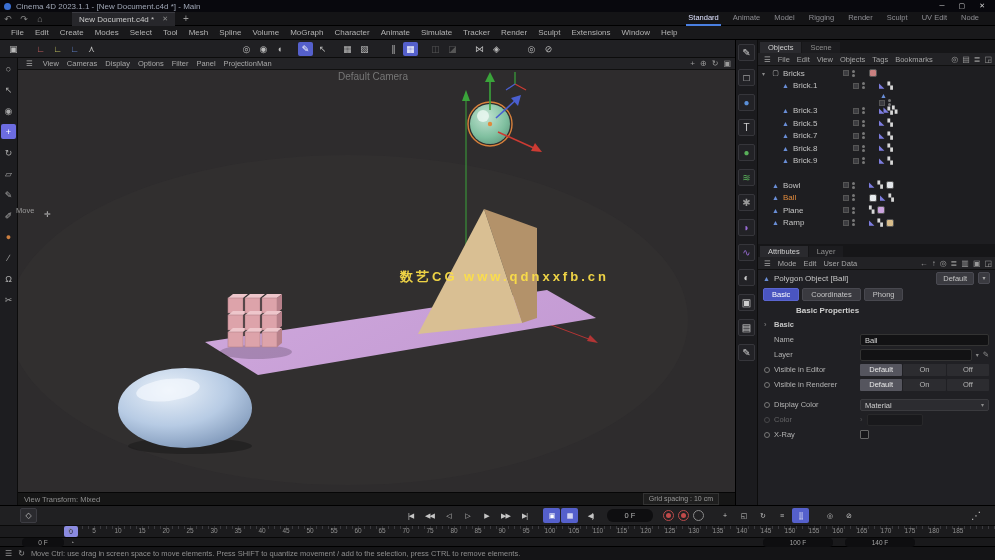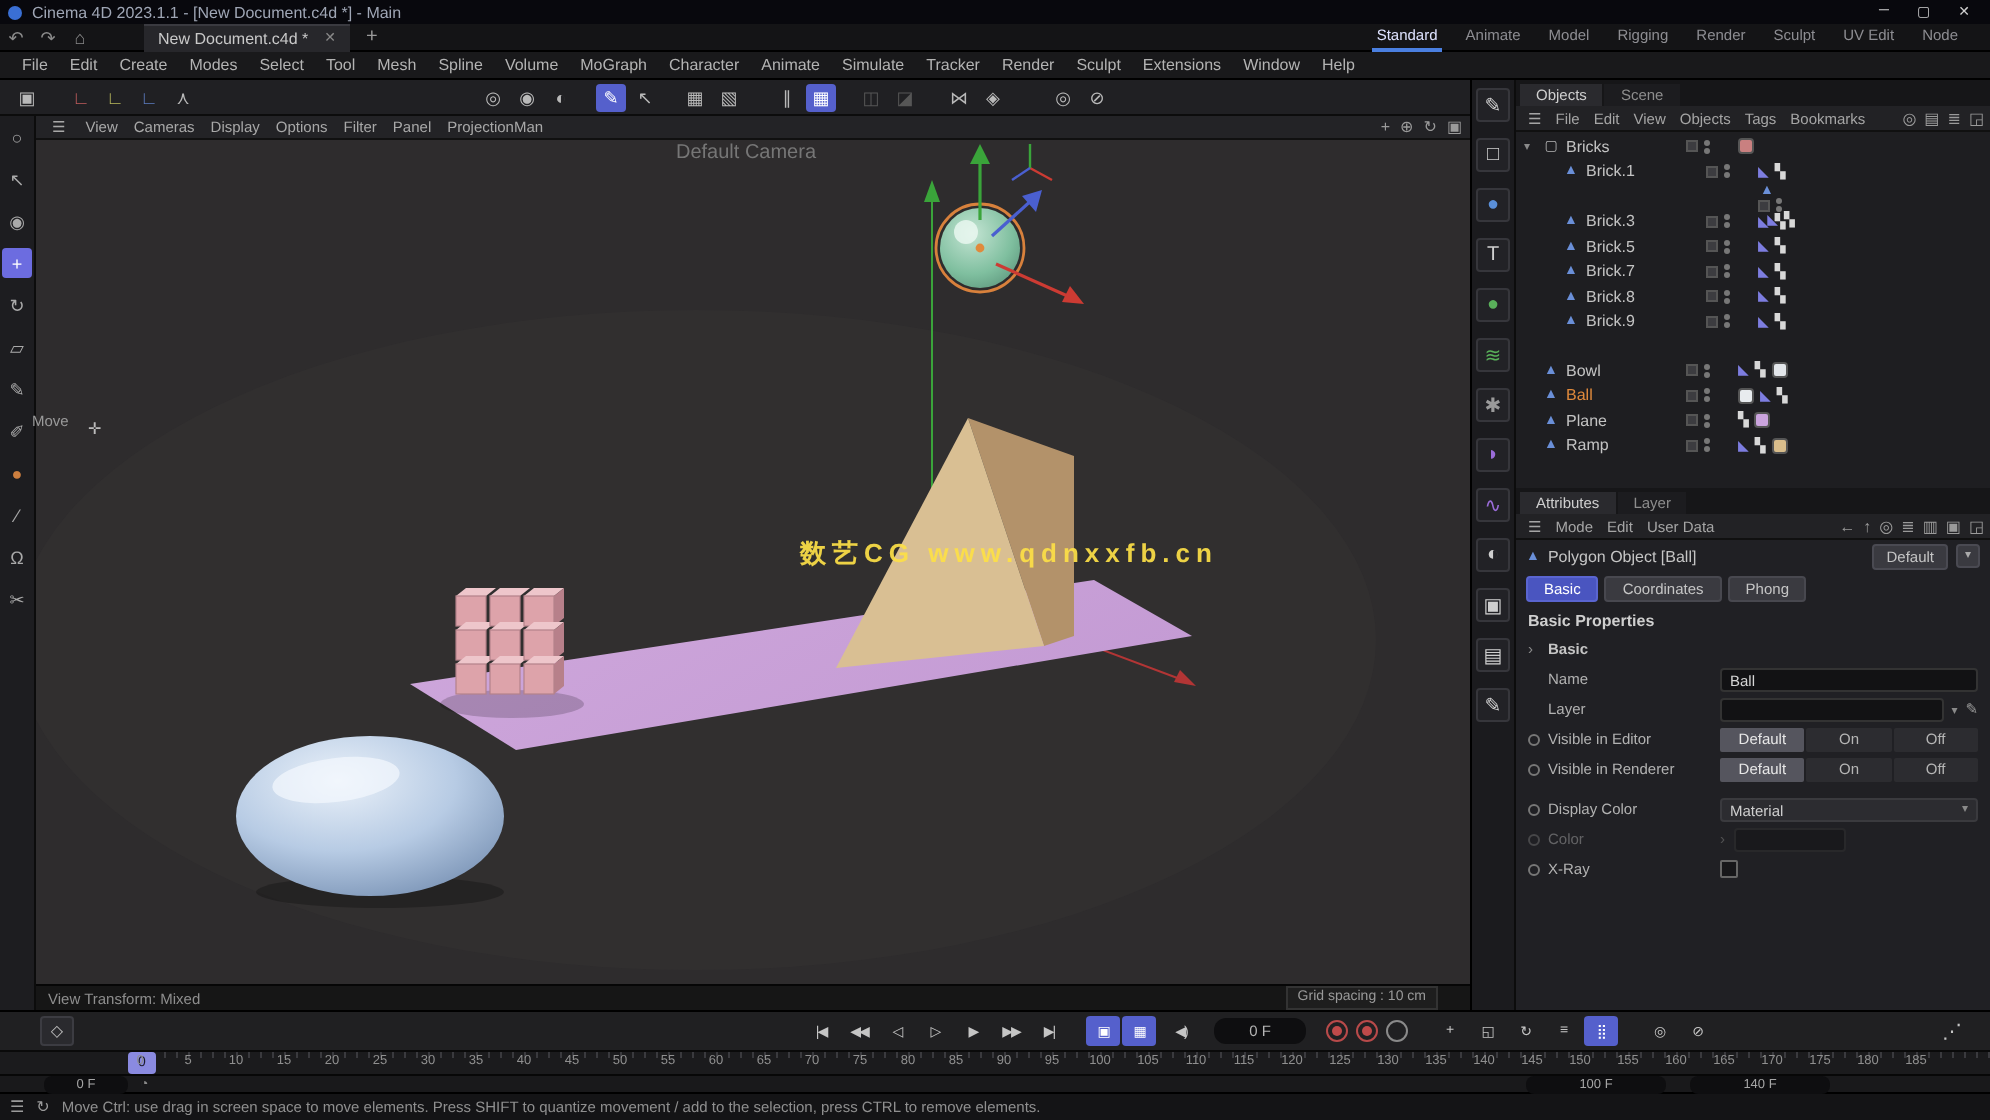--- a/index.html
+++ b/index.html
@@ -70,21 +70,21 @@
   .tag-mat{width:8px;height:8px;border-radius:2px;border:1px solid #555;}
   
   #am{flex:1;display:flex;flex-direction:column;background:#202024;min-height:0;}
   #am-title{height:16px;display:flex;align-items:center;padding:0 5px;gap:4px;font-size:8px;color:#c5c5c5;}
   #am-title .tri{color:#6a8fd8;font-size:7px;}
   #preset{margin-left:auto;background:#3a3a40;border:1px solid #4a4a52;border-radius:2px;padding:0 6px;font-size:7.5px;color:#c5c5c5;line-height:11px;}
   #preset-sq{width:12px;height:12px;background:#3a3a40;border:1px solid #4a4a52;border-radius:2px;font-size:6px;color:#aaa;text-align:center;line-height:11px;}
   #am-btns{height:16px;display:flex;gap:3px;padding:0 5px;align-items:center;}
   .ab{background:#3a3a40;border:1px solid #48484f;border-radius:2px;font-size:7.5px;color:#c5c5c5;padding:1px 8px;}
   .ab.active{background:#4a55c0;border-color:#5a65d0;color:#fff;}
-  #am-section{font-size:8px;font-weight:bold;color:#cfcfcf;padding:4px 6px 2px;}
+  #am-section{font-size:8px;font-weight:bold;color:#cfcfcf;padding:4px 6px 2px;margin-left:32px;}
   .arow{display:flex;align-items:center;height:15px;padding:0 6px;font-size:7.5px;color:#b2b2b2;gap:4px;}
   .adot{width:6px;height:6px;border:1px solid #777;border-radius:50%;flex:0 0 auto;}
   .alabel{width:82px;flex:0 0 auto;white-space:nowrap;overflow:hidden;}
   .afield{flex:1;background:#121214;border:1px solid #333;border-radius:2px;color:#d5d5d5;padding:0 4px;line-height:11px;height:12px;}
   .seg{flex:1;display:flex;gap:1px;}
   .seg b{flex:1;text-align:center;background:#2c2c30;font-weight:normal;font-size:7.5px;color:#b5b5b5;line-height:12px;border-radius:1px;}
   .seg b.on{background:#55555e;color:#e8e8e8;}
   .dd{flex:1;display:flex;background:#2c2c30;border:1px solid #3a3a3e;border-radius:2px;line-height:11px;height:12px;padding:0 4px;color:#cfcfcf;}
   .dd span:last-child{margin-left:auto;color:#8a8a8a;font-size:6px;}
   .dim-row{opacity:.45;}

